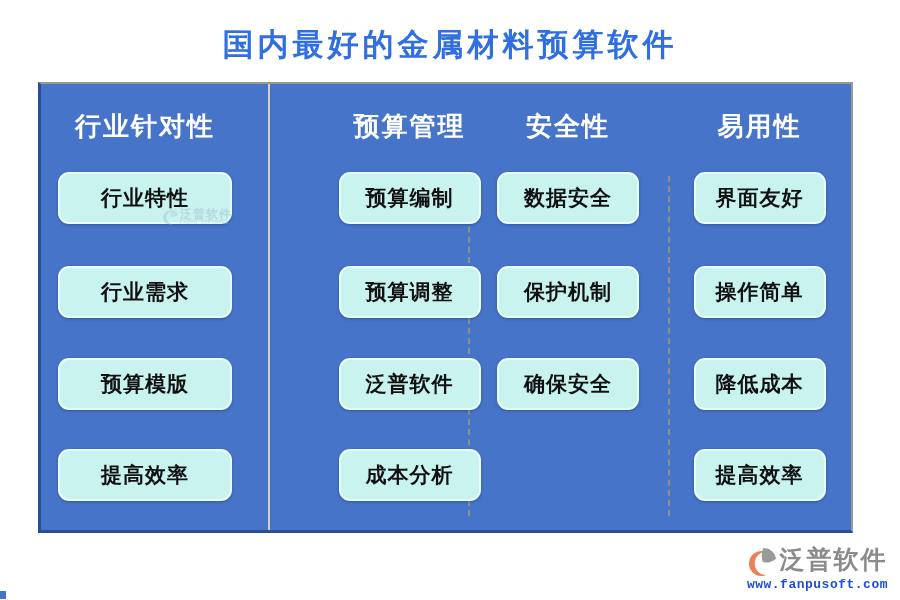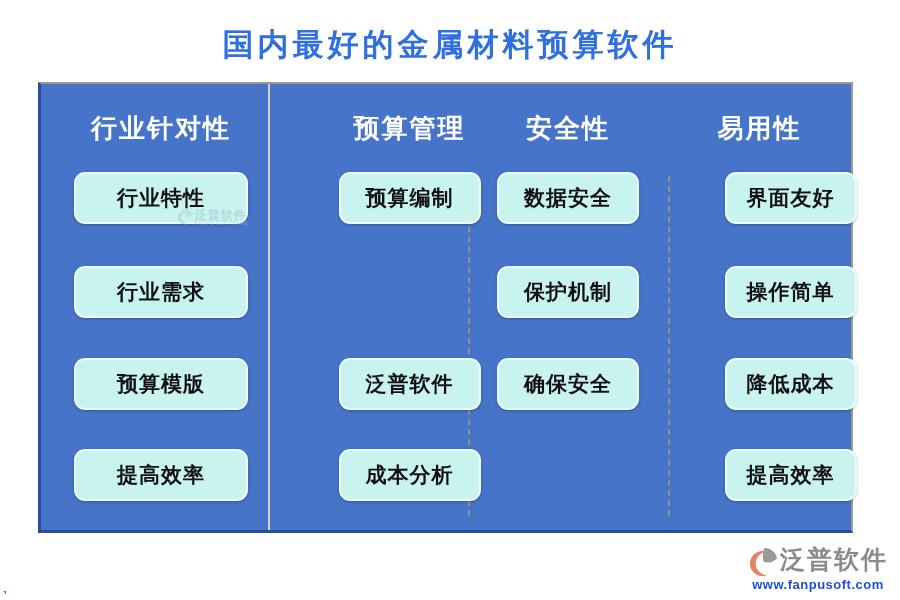--- a/index.html
+++ b/index.html
@@ -1,56 +1,55 @@
 <!DOCTYPE html>
 <html><head>
 <meta charset="utf-8">
 <style>
   html,body{margin:0;padding:0;background:#ffffff;}
   .canvas{
     position:relative;width:900px;height:600px;background:#ffffff;overflow:hidden;
-    font-family:Liberation Sans, sans-serif;
-    border-radius:20px;
+    font-family:Liberation Mono, monospace;
   }
   .title{
     position:absolute;top:24px;left:0;width:100%;margin:0;
     text-align:center;font-size:31px;font-weight:bold;color:#2f6fe0;
     letter-spacing:4px;
   }
   .panel{
     position:absolute;left:38px;top:82px;width:815px;height:451px;
     background:#4674c9;box-sizing:border-box;
     border-top:2px solid #9a9a8e;border-right:2px solid #9a9a8e;
     border-left:3px solid #2b4c9b;border-bottom:3px solid #2b4c9b;
   }
   .divider{position:absolute;top:0;height:100%;width:0;}
   .divider.solid{left:227px;border-left:2px solid #d2d2c6;}
   .divider.dashed{top:92px;height:340px;border-left:2px dashed #8e8e8e;}
   .divider.d1{left:427px;}
   .divider.d2{left:627px;}
   .col{position:absolute;top:0;height:100%;}
-  .col1{left:8px;width:208px;padding-left:16px;}
+  .col1{left:0;width:208px;}
   .col2{left:228px;width:199px;margin-left:41px;}
   .col3{left:427px;width:200px;}
   .col4{left:627px;width:183px;}
   .col-header{
     position:absolute;top:24px;left:0;width:100%;height:40px;line-height:40px;
     text-align:center;color:#ffffff;font-size:26px;font-weight:bold;letter-spacing:2px;
   }
   .btn{
     position:absolute;left:50%;transform:translateX(-50%);height:52px;
     background:#c9f3ee;border:2px solid #e9fdfa;border-radius:11px;
     box-sizing:border-box;box-shadow:0 1px 3px rgba(0,0,0,0.25);
     display:flex;align-items:center;justify-content:center;cursor:pointer;
   }
   .btn span.lbl{font-size:21px;font-weight:bold;color:#111111;letter-spacing:1px;white-space:nowrap;}
   .w1 .btn{width:174px;}
   .w2 .btn{width:142px;}
   .w3 .btn{width:142px;}
-  .w4 .btn{width:132px;margin-left:31px;}
+  .w4 .btn{width:132px;}
   .r1{top:88px;} .r2{top:182px;} .r3{top:274px;justify-content:center;} .r4{top:365px;}
   
   .wm{
     position:absolute;right:-2px;bottom:-4px;display:flex;align-items:center;gap:2px;
     opacity:0.55;pointer-events:none;
   }
   .wm svg{width:16px;height:17px;}
   .wm-txt{display:flex;flex-direction:column;line-height:1;}
   .wm-name{font-size:12px;font-weight:bold;color:#9fc4d4;letter-spacing:1px;}
   .wm-sub{font-size:5px;color:#a8c9d8;letter-spacing:0.5px;}
@@ -98,20 +97,23 @@
       <div class="btn r4">
         <span class="lbl">提高效率</span>
       </div>
     </div>
 
     <div class="col col2 w2">
       <div class="col-header">预算管理</div>
       <div class="btn r1">
         <span class="lbl">预算编制</span>
       </div>
+      <div class="btn r2">
+        <span class="lbl">预算调整</span>
+      </div>
       <div class="btn r3">
         <span class="lbl">泛普软件</span>
       </div>
       <div class="btn r4">
         <span class="lbl">成本分析</span>
       </div>
     </div>
 
     <div class="col col3 w3">
       <div class="col-header">安全性</div>

